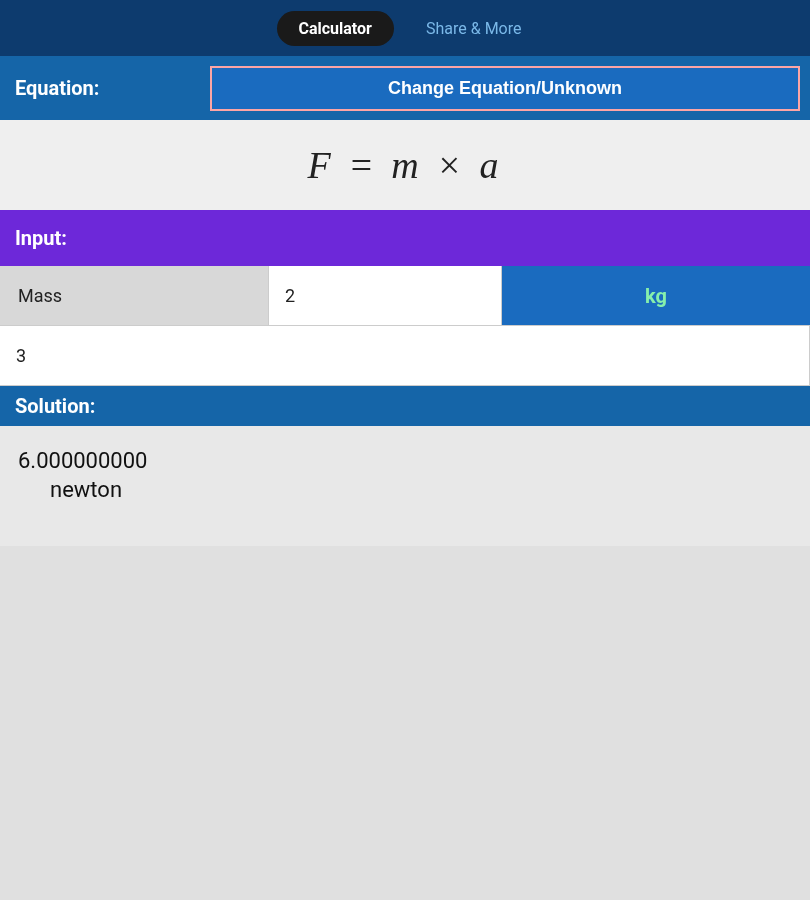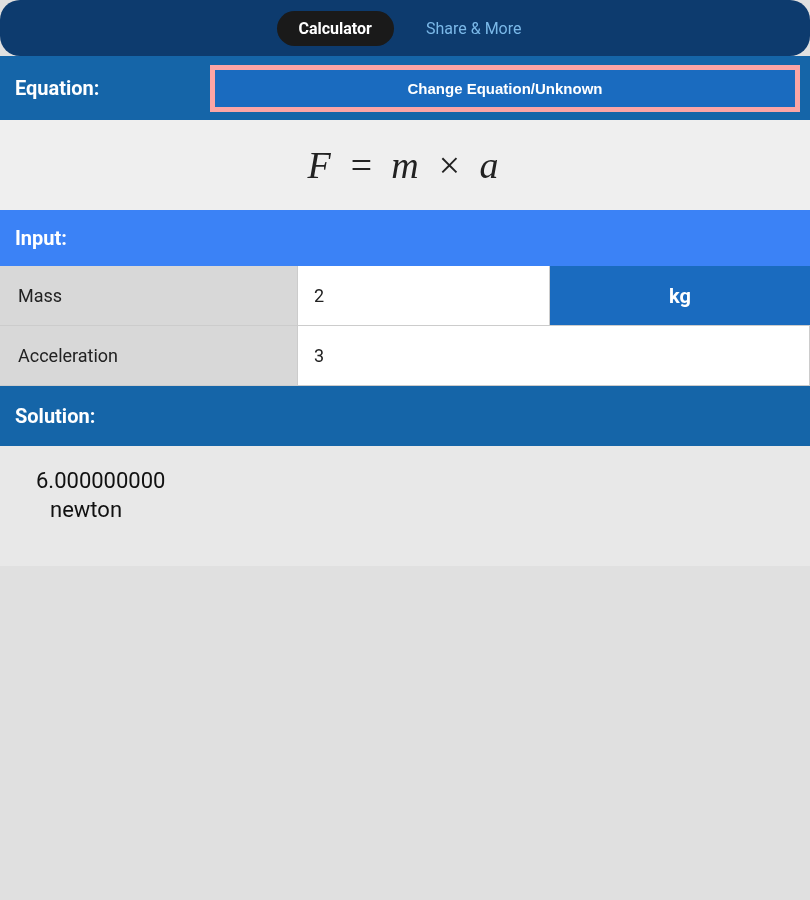--- a/index.html
+++ b/index.html
@@ -17,21 +17,20 @@
     }
 
     
     .top-nav {
       background-color: #0d3b6e;
       height: 56px;
       display: flex;
       align-items: center;
       justify-content: center;
       gap: 20px;
-      border-radius: 20px;
     }
 
     .nav-tab-active {
       background-color: #1a1a1a;
       color: #ffffff;
       padding: 8px 22px;
       border-radius: 20px;
       font-size: 16px;
       font-weight: bold;
       cursor: pointer;
@@ -58,24 +57,24 @@
       color: #ffffff;
       font-size: 20px;
       font-weight: bold;
       min-width: 200px;
       padding-left: 5px;
     }
 
     .action-button {
       flex: 1;
       background-color: #1a6bbf;
-      border: 5px solid #fca5a5;
+      border: 2px solid #fca5a5;
       border-radius: 0;
       color: #ffffff;
-      font-size: 15px;
+      font-size: 18px;
       font-weight: bold;
       padding: 10px 16px;
       cursor: pointer;
       text-align: center;
     }
 
     
     .formula-container {
       background-color: #efefef;
       display: flex;
@@ -87,93 +86,92 @@
     .formula-text {
       font-size: 38px;
       font-style: italic;
       font-family: 'Times New Roman', Times, serif;
       color: #222222;
       letter-spacing: 4px;
     }
 
     
     .input-bar {
-      background-color: #3b82f6;
+      background-color: #6d28d9;
       display: flex;
       align-items: center;
       height: 56px;
       padding: 0 10px;
     }
 
     
     .input-rows {
       background-color: #ffffff;
     }
 
     .input-row {
       display: flex;
       align-items: stretch;
       border-bottom: 1px solid #cccccc;
       height: 60px;
     }
 
     .input-row-label {
       background-color: #d8d8d8;
-      width: 298px;
+      width: 269px;
       display: flex;
       align-items: center;
       padding-left: 18px;
       font-size: 18px;
       color: #222222;
       border-right: 1px solid #cccccc;
     }
 
     .input-row-value {
       flex: 1;
       display: flex;
       align-items: center;
       padding-left: 16px;
       font-size: 18px;
       color: #222222;
       border-right: 1px solid #cccccc;
       background-color: #ffffff;
     }
 
     .input-row-unit {
-      width: 260px;
+      width: 308px;
       background-color: #1a6bbf;
       display: flex;
       align-items: center;
       justify-content: center;
-      color: #ffffff;
+      color: #86efac;
       font-size: 20px;
       font-weight: bold;
       cursor: pointer;
     }
 
     
     .solution-bar {
       background-color: #1565a8;
       display: flex;
       align-items: center;
-      height: 60px;
+      height: 40px;
       padding: 0 10px;
     }
 
     .solution-content {
       background-color: #e8e8e8;
       padding: 22px 18px;
       min-height: 120px;
     }
 
     .solution-value {
       font-size: 22px;
       color: #111111;
       font-weight: normal;
-      margin-left: 18px;
     }
 
     .solution-unit {
       font-size: 22px;
       color: #111111;
       margin-top: 4px;
       margin-left: 32px;
     }
 
     .bottom-area {
@@ -203,21 +201,20 @@
   <div class="section-label">Input:</div>
 </div>
 
 <div class="input-rows" id="input-rows-container">
 <div class="input-row">
       <div class="input-row-label">Mass</div>
       <div class="input-row-value">2</div>
       <div class="input-row-unit">kg</div>
     </div>
     <div class="input-row">
-      <div class="input-row-label">Acceleration</div>
       <div class="input-row-value">3</div>
     </div>
   </div>
 
 <div class="solution-bar">
   <div class="section-label">Solution:</div>
 </div>
 
 <div class="solution-content">
   <div class="solution-value">6.000000000</div>

